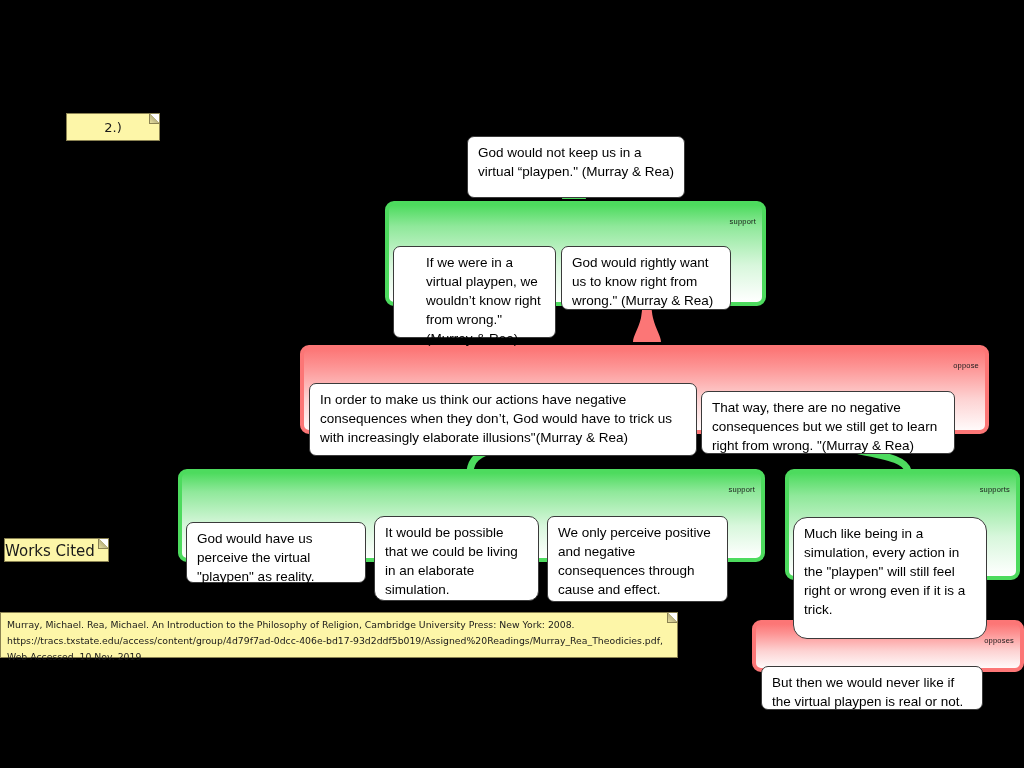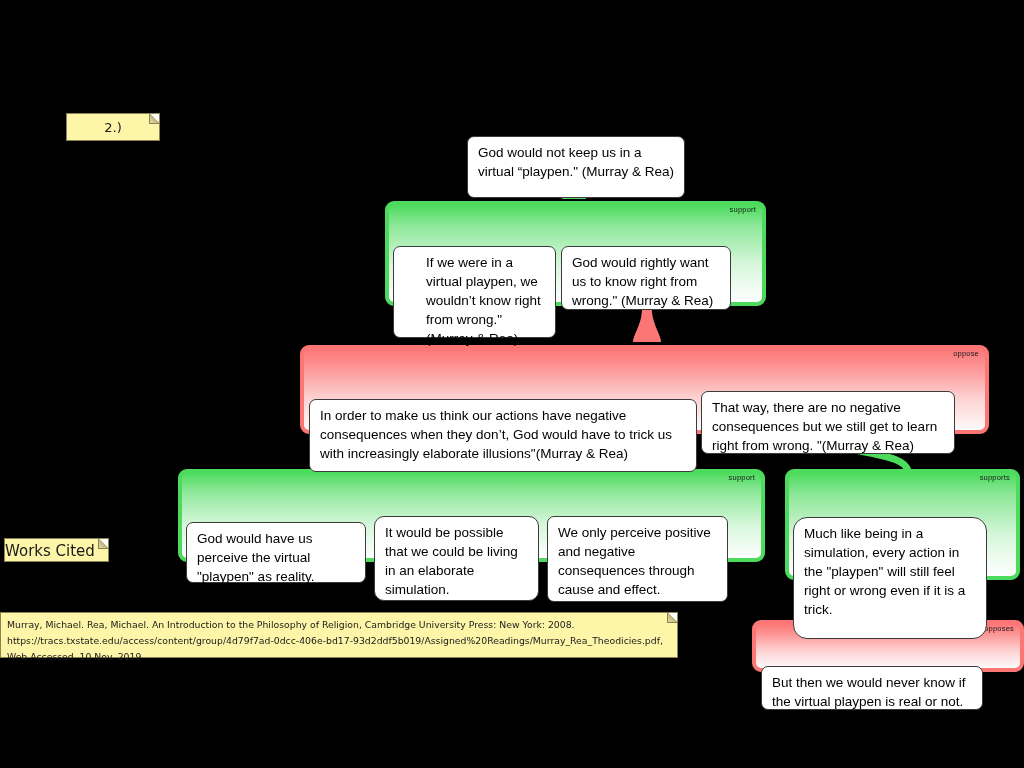--- a/index.html
+++ b/index.html
@@ -42,21 +42,21 @@
   .group.support {
     border: 4px solid #4ddb5e;
     background: linear-gradient(to bottom, #4ddb5e 0%, #8fe89a 22%, #d8f7dc 62%, #ffffff 100%);
   }
   .group.oppose {
     border: 4px solid #fc7676;
     background: linear-gradient(to bottom, #fc7676 0%, #fd9494 22%, #fdd3d3 62%, #fffafa 100%);
   }
   .group-label {
     position: absolute;
-    top: 0;
+    top: 12px;
     right: 6px;
     font-size: 7.5px;
     line-height: 9px;
     color: #1a1a1a;
     letter-spacing: 0.2px;
     white-space: nowrap;
     z-index: 7;
     text-align: right;
   }
 
@@ -166,21 +166,21 @@
   </div>
 
   <div class="abs claim" style="left:393px; top:207px; width:163px; height:92px;padding-left:32px;">If we were in a virtual playpen, we wouldn’t know right from wrong." (Murray &amp; Rea)</div>
 
   <div class="abs claim" style="left:561px; top:207px; width:170px; height:64px;">God would rightly want us to know right from wrong." (Murray &amp; Rea)</div>
 
   <div class="abs group oppose" style="left:300px; top:345px; width:689px; height:89px;">
     <span class="group-label">oppose</span>
   </div>
 
-  <div class="abs claim" style="left:309px; top:360px; width:388px; height:73px;">In order to make us think our actions have negative consequences when they don’t, God would have to trick us with increasingly elaborate illusions"(Murray &amp; Rea)</div>
+  <div class="abs claim" style="left:309px; top:344px; width:388px; height:73px;">In order to make us think our actions have negative consequences when they don’t, God would have to trick us with increasingly elaborate illusions"(Murray &amp; Rea)</div>
 
   <div class="abs claim" style="left:701px; top:352px; width:254px; height:63px;">That way, there are no negative consequences but we still get to learn right from wrong. "(Murray &amp; Rea)</div>
 
   <div class="abs group support" style="left:178px; top:469px; width:587px; height:93px;">
     <span class="group-label">support</span>
   </div>
 
   <div class="abs claim" style="left:186px; top:483px; width:180px; height:61px;">God would have us perceive the virtual "playpen" as reality.</div>
 
   <div class="abs claim" style="left:374px; top:477px; width:165px; height:85px;border-radius:10px;">It would be possible that we could be living in an elaborate simulation.</div>
@@ -190,15 +190,15 @@
   <div class="abs group support" style="left:785px; top:469px; width:235px; height:111px;">
     <span class="group-label">supports</span>
   </div>
 
   <div class="abs claim" style="left:793px; top:478px; width:194px; height:122px;border-radius:14px;">Much like being in a simulation, every action in the "playpen" will still feel right or wrong even if it is a trick.</div>
 
   <div class="abs group oppose" style="left:752px; top:620px; width:272px; height:52px;">
     <span class="group-label">opposes</span>
   </div>
 
-  <div class="abs claim" style="left:761px; top:627px; width:222px; height:44px;">But then we would never know if the virtual playpen is real or not.</div>
+  <div class="abs claim" style="left:761px; top:627px; width:222px; height:44px;">But then we would never like if the virtual playpen is real or not.</div>
 
 </div>
 
 </body></html>

